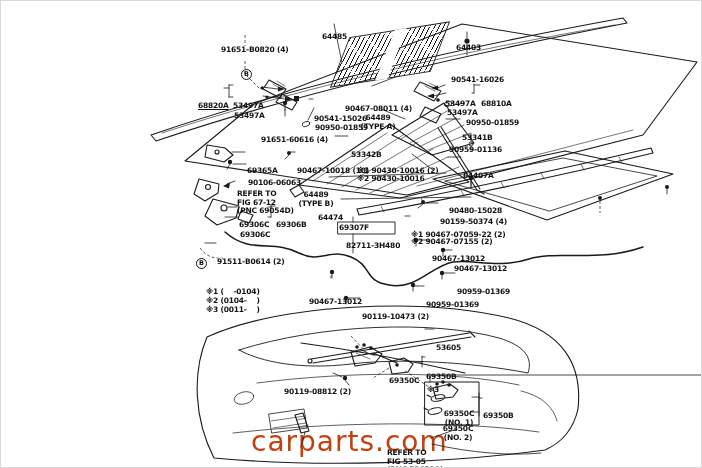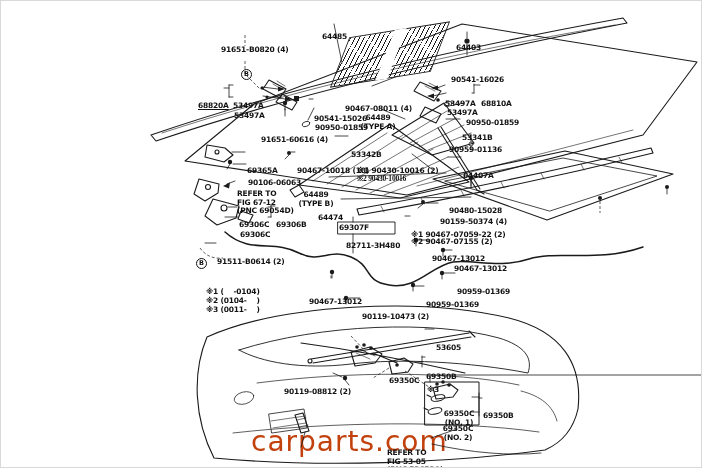--- a/index.html
+++ b/index.html
@@ -184,21 +184,21 @@
       <div class="label" style="left: 313px; top: 95px;">90541-15026</div>
       <div class="label" style="left: 314px; top: 104px;">90950-01859</div>
       <div class="label" style="left: 260px; top: 116px;">91651-60616 (4)</div>
       <div class="label" style="left: 344px; top: 85px;">90467-08011 (4)</div>
       <div class="label" style="left: 356px; top: 94px; width: 42px; text-align: center;">64489
 (TYPE A)</div>
       <div class="label" style="left: 350px; top: 131px;">53342B</div>
       <div class="label" style="left: 246px; top: 147px;">69365A</div>
       <div class="label" style="left: 296px; top: 147px;">90467-10018 (10)</div>
       <div class="label" style="left: 356px; top: 147px;">※1 90430-10016 (2)</div>
-      <div class="label" style="left: 356px; top: 155px; font-family: Liberation Serif, serif;">※2 90430-10016</div>
+      <div class="label" style="left: 356px; top: 155px;">※2 90430-10016</div>
       <div class="label" style="left: 461px; top: 114px;">53341B</div>
       <div class="label" style="left: 448px; top: 126px;">90959-01136</div>
       <div class="label" style="left: 462px; top: 152px;">64407A</div>
       <div class="label" style="left: 448px; top: 187px;">90480-15028</div>
       <div class="label" style="left: 439px; top: 198px;">90159-50374 (4)</div>
       <div class="label" style="left: 410px; top: 211px;">※1 90467-07059-22 (2)</div>
       <div class="label" style="left: 410px; top: 218px;">※2 90467-07155 (2)</div>
       <div class="label" style="left: 247px; top: 159px;">90106-06063</div>
       <div class="label" style="left: 236px; top: 170px;">REFER TO
 FIG 67-12

